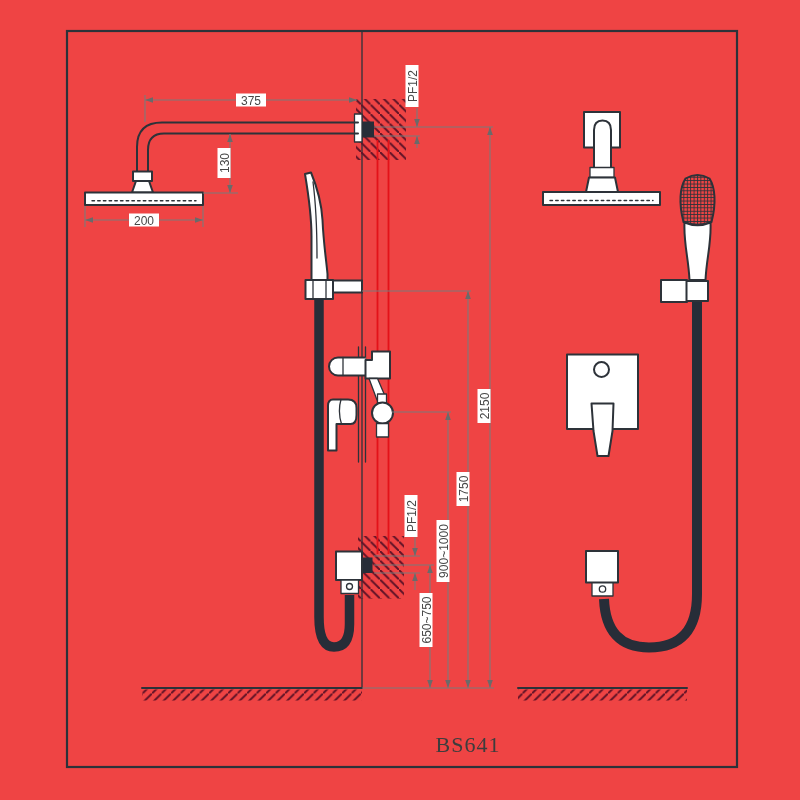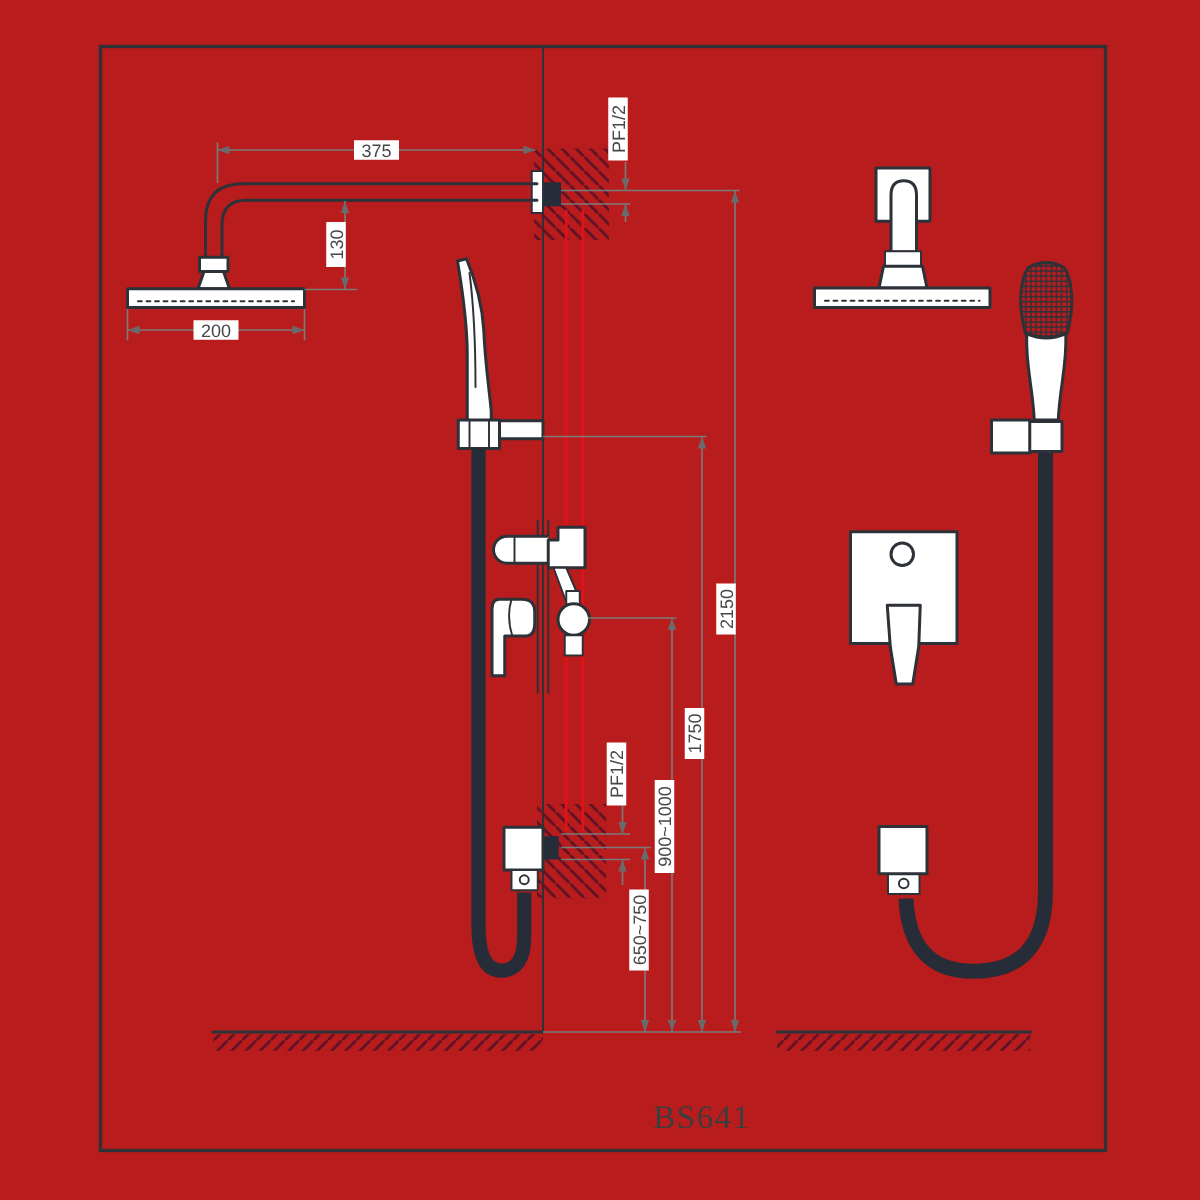--- a/index.html
+++ b/index.html
@@ -1,16 +1,16 @@
 <!DOCTYPE html>
 <html><head>
 <meta charset="utf-8">
 <style>
   html,body{margin:0;padding:0;background:#ffffff}
-  .stage{position:relative;width:800px;height:800px;background:#b91c1c;overflow:hidden}
+  .stage{position:relative;width:800px;height:800px;background:#ef4444;overflow:hidden}
   svg{display:block}
   .ln{fill:none;stroke:#2d3239;stroke-width:2;stroke-linejoin:round;stroke-linecap:round}
   .lnf{fill:#ffffff;stroke:#2d3239;stroke-width:2;stroke-linejoin:round}
   .thin{stroke-width:1.3}
   .dark{fill:#272d38;stroke:none}
   .hose{fill:none;stroke:#272d38;stroke-width:9.5;stroke-linecap:butt}
   .hose2{stroke-width:10}
   .dim{fill:none;stroke:#7b7b7b;stroke-width:1.1}
   .arr{fill:#6a6a6a;stroke:none}
   .red{fill:none;stroke:#e31219;stroke-width:1.8}

